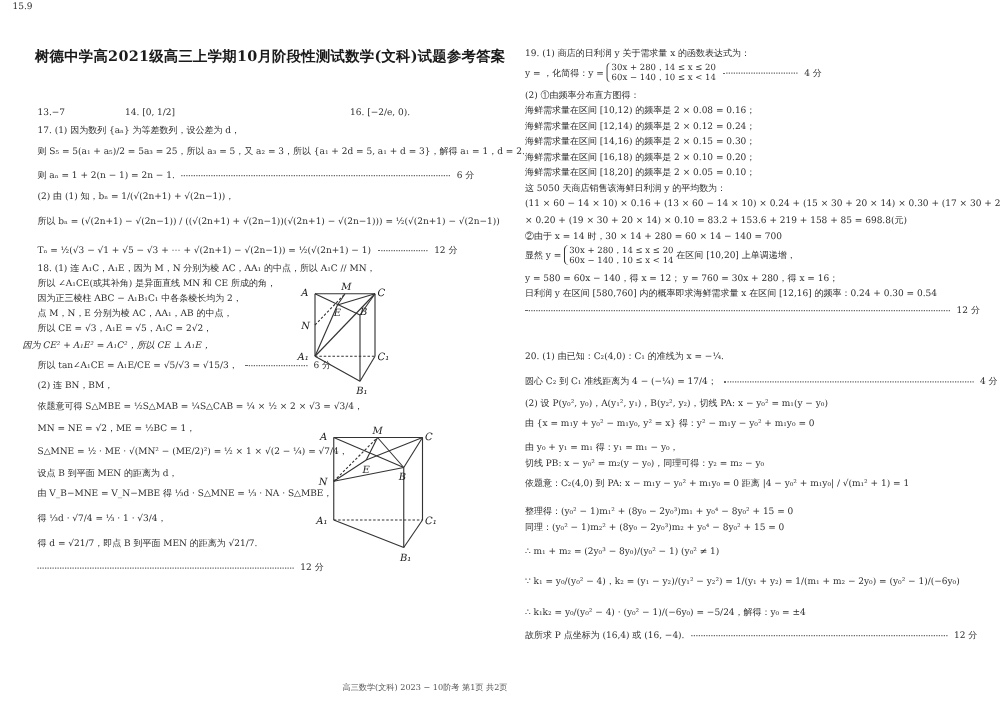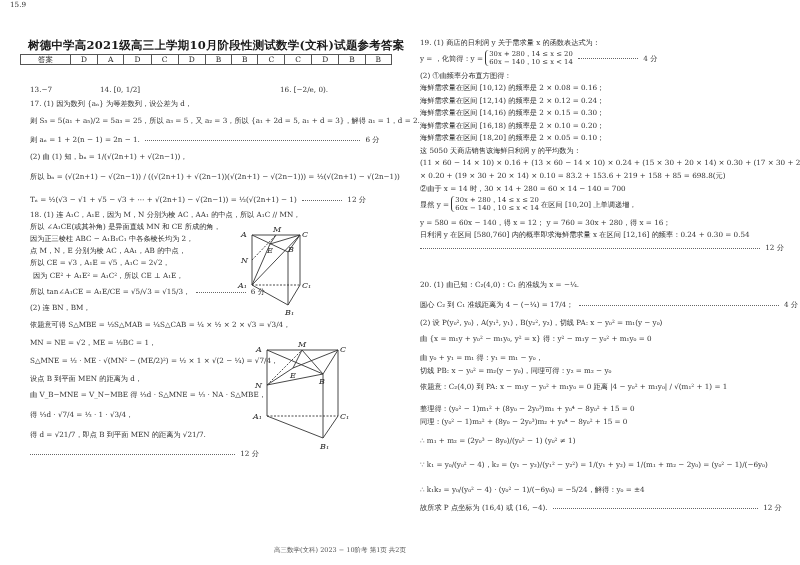--- a/index.html
+++ b/index.html
@@ -16,35 +16,20 @@
   svg.fig { position: absolute; }
   svg text { font-family: "DejaVu Serif", serif; font-style: italic; font-size: 8px; fill: #222; }
 </style>
 </head>
 <body>
 
 <div class="title">树德中学高2021级高三上学期10月阶段性测试数学(文科)试题参考答案</div>
 
 <table class="ans">
   <tbody>
-  <tr>
-    <td>答案</td>
-    <td>D</td>
-    <td>A</td>
-    <td>D</td>
-    <td>C</td>
-    <td>D</td>
-    <td>B</td>
-    <td>B</td>
-    <td>C</td>
-    <td>C</td>
-    <td>D</td>
-    <td>B</td>
-    <td>B</td>
-  </tr>
 </tbody>
   </table>
 
 <div class="line" style="left:20px; top:85px;">13.−7</div>
 <div class="line" style="left:90px; top:85px;">
   <span>14.</span>
   <span>[0, 1/2]</span>
 </div>
 <div class="line" style="" left="">15.9</div>
 <div class="line" style="left:270px; top:85px;">
@@ -65,21 +50,21 @@
   <span>Tₙ = ½(√3 − √1 + √5 − √3 + ⋯ + √(2n+1) − √(2n−1)) = ½(√(2n+1) − 1)</span>
   <span class="dots" style="width:40px;"></span>
   <span>12 分</span>
 </div>
 
 <div class="line" style="left:20px; top:210px;">18. (1) 连 A₁C，A₁E，因为 M，N 分别为棱 AC，AA₁ 的中点，所以 A₁C // MN，</div>
 <div class="line" style="left:20px; top:222px;">所以 ∠A₁CE(或其补角) 是异面直线 MN 和 CE 所成的角，</div>
 <div class="line" style="left:20px; top:234px;">因为正三棱柱 ABC − A₁B₁C₁ 中各条棱长均为 2，</div>
 <div class="line" style="left:20px; top:246px;">点 M，N，E 分别为棱 AC，AA₁，AB 的中点，</div>
 <div class="line" style="left:20px; top:258px;">所以 CE = √3，A₁E = √5，A₁C = 2√2，</div>
-<div class="line" style="left:23px; top:271px;">因为 CE² + A₁E² = A₁C²，所以 CE ⊥ A₁E，</div>
+<div class="line" style="left:8px; top:271px;font-style:italic;">因为 CE² + A₁E² = A₁C²，所以 CE ⊥ A₁E，</div>
 <div class="line" style="left:20px; top:287px;">
   <span>所以 tan∠A₁CE = A₁E/CE = √5/√3 = √15/3，</span>
   <span class="dots" style="width:50px;"></span>
   <span>6 分</span>
 </div>
 <div class="line" style="left:20px; top:303px;">(2) 连 BN，BM，</div>
 <div class="line" style="left:20px; top:320px;">依题意可得 S△MBE = ½S△MAB = ¼S△CAB = ¼ × ½ × 2 × √3 = √3/4，</div>
 <div class="line" style="left:20px; top:338px;">MN = NE = √2，ME = ½BC = 1，</div>
 <div class="line" style="left:20px; top:356px;">S△MNE = ½ · ME · √(MN² − (ME/2)²) = ½ × 1 × √(2 − ¼) = √7/4，</div>
 <div class="line" style="left:20px; top:374px;">设点 B 到平面 MEN 的距离为 d，</div>

